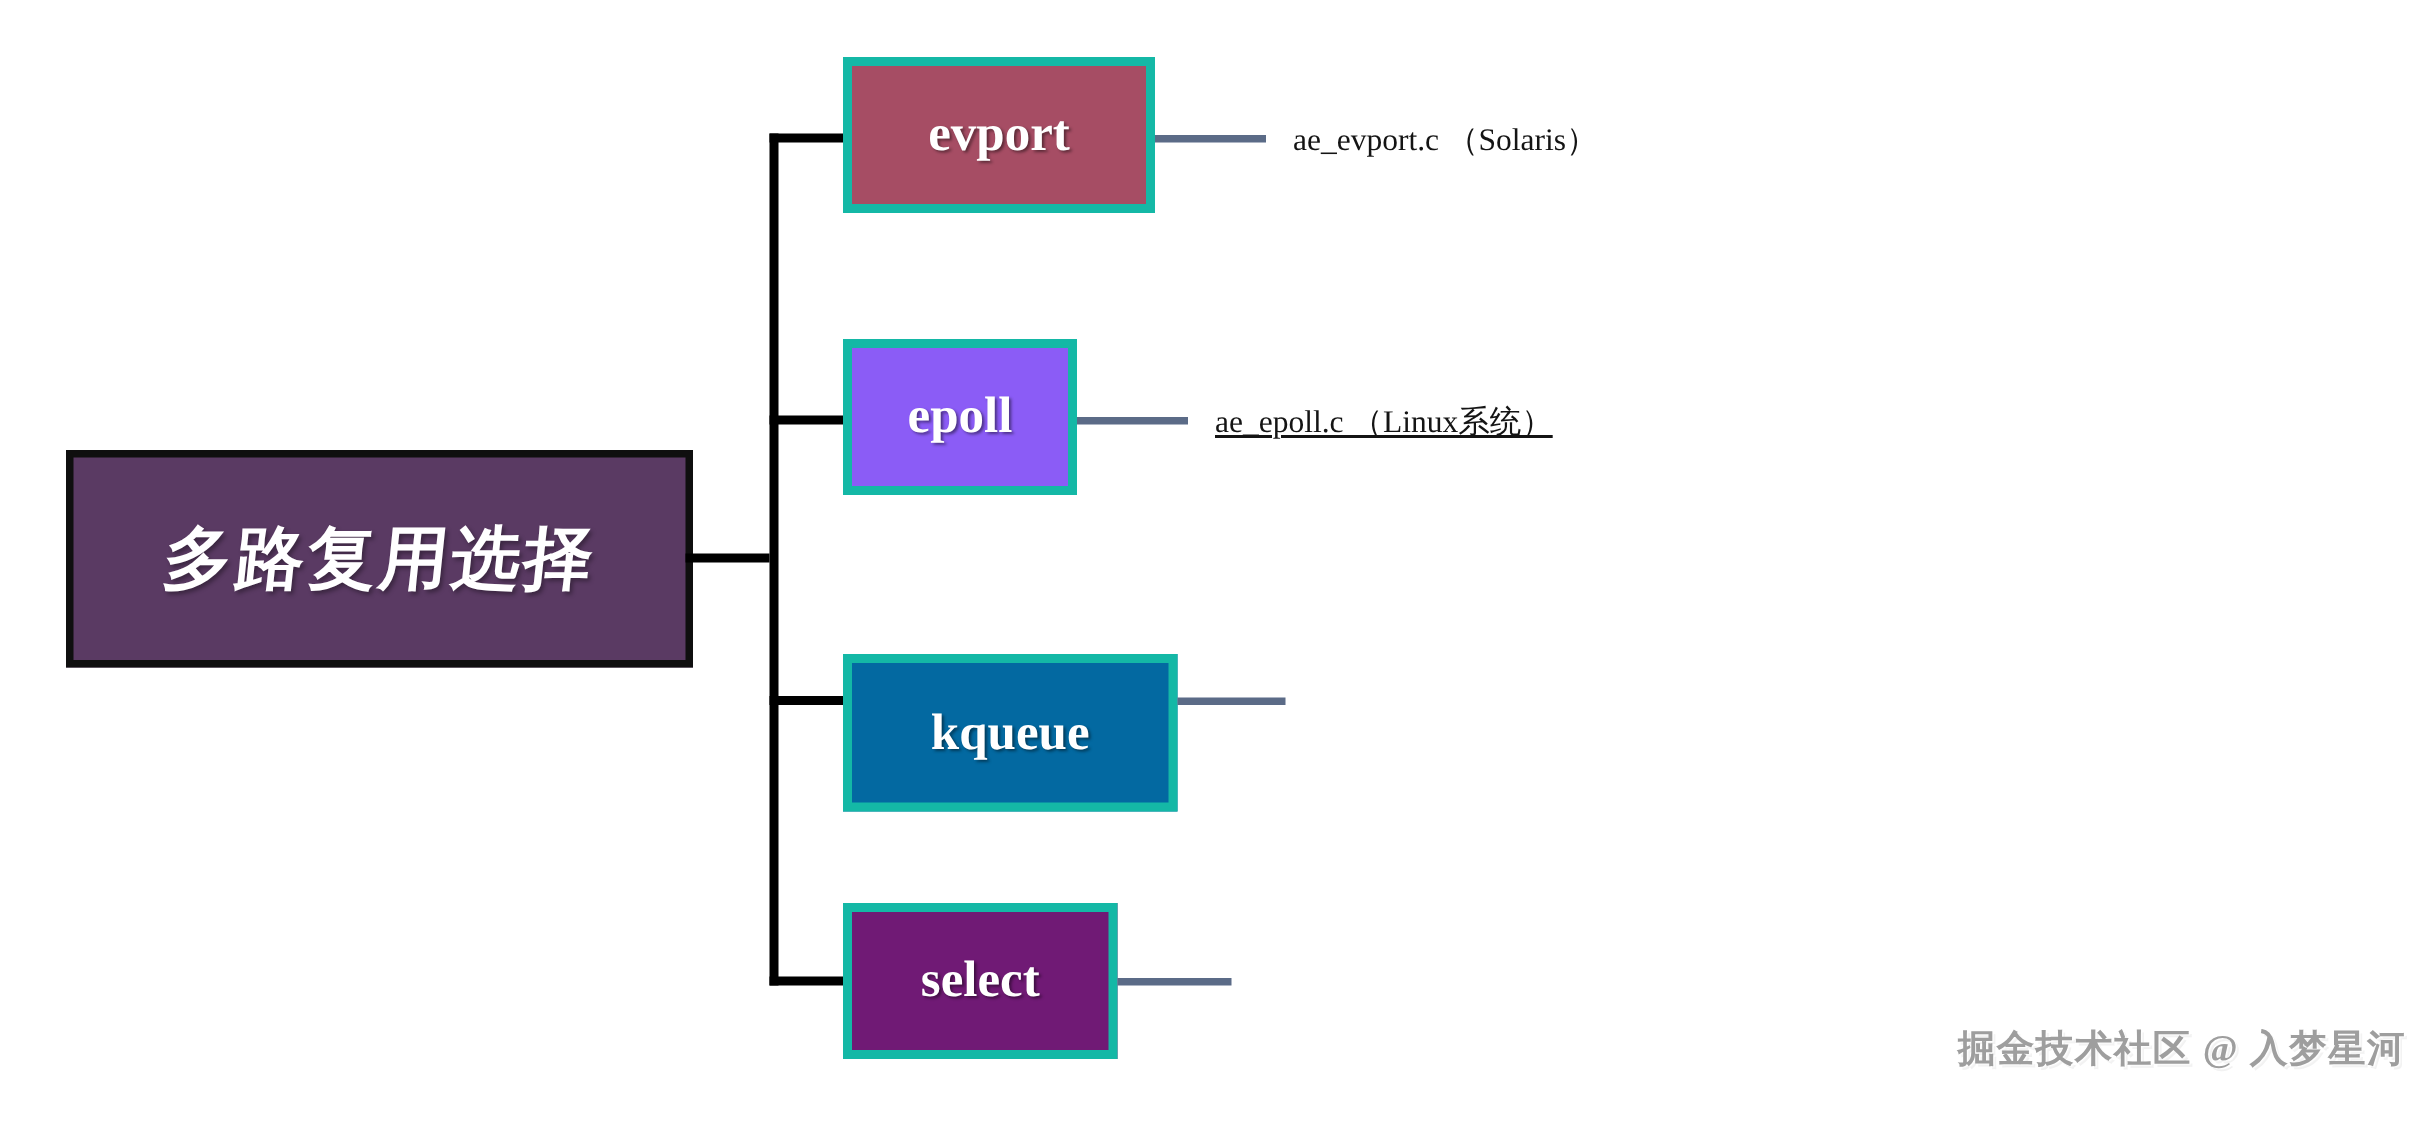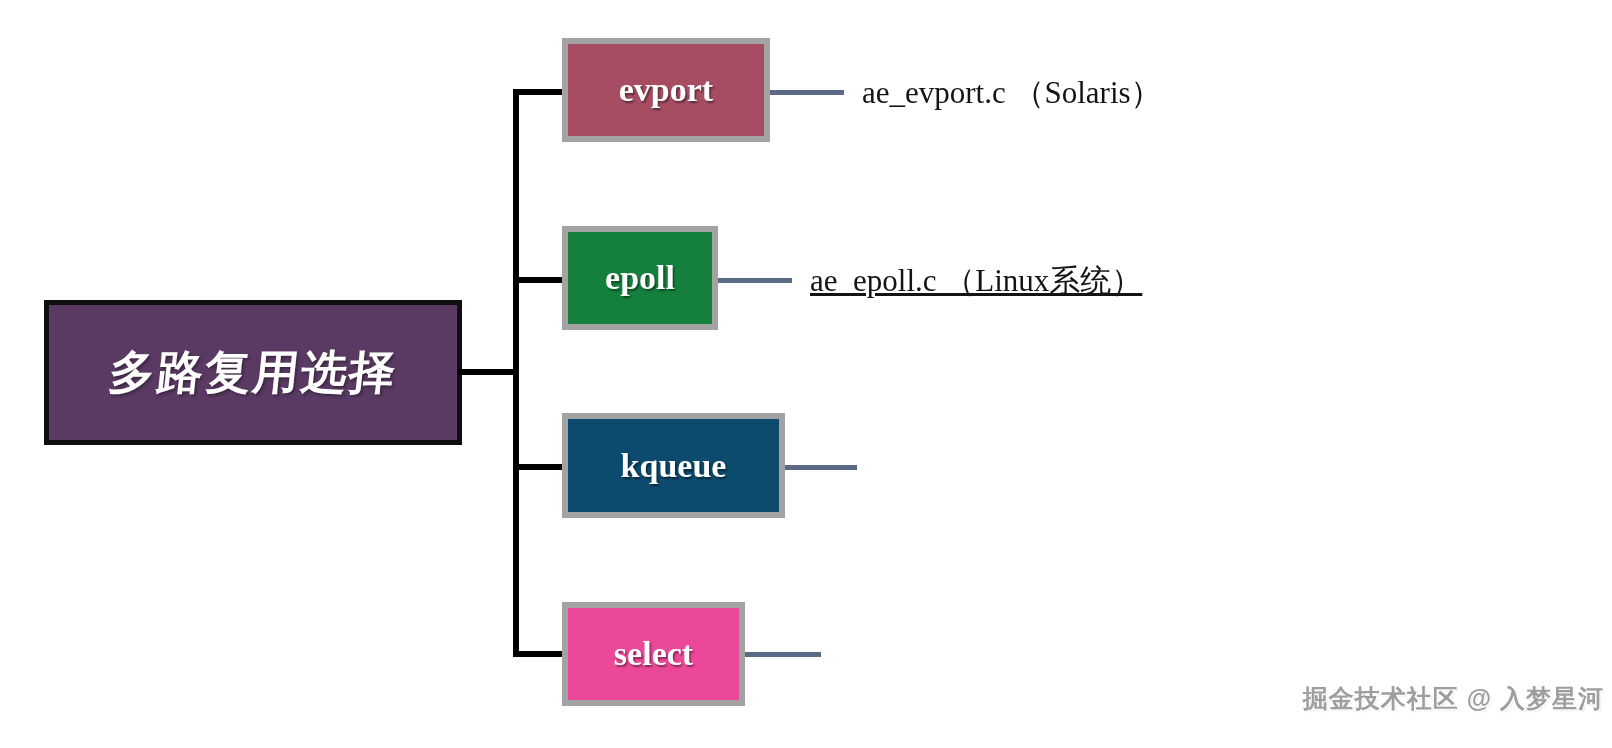--- a/index.html
+++ b/index.html
@@ -26,53 +26,53 @@
   .trunk      { left:513px; top:89px;  width:6px;  height:568px; }
   .root-link  { left:457px; top:369px; width:56px; height:6px; }
   .branch-link{ height:6px; width:55px; left:513px; }
   .bl-evport  { top:89px;  }
   .bl-epoll   { top:277px; }
   .bl-kqueue  { top:464px; }
   .bl-select  { top:651px; }
 
   
   .node {
-    position:absolute; border:6px solid #a3a3a3; box-sizing:border-box;
+    position:absolute; border:6px solid #14b8a6; box-sizing:border-box;
     display:flex; align-items:center; justify-content:center;
   }
   .node-label {
     color:#ffffff; font-weight:bold; font-size:34px;
     text-shadow:1.5px 1.5px 2px rgba(0,0,0,0.45); white-space:nowrap;
   }
   .node-evport { left:562px; top:38px;  width:208px; height:104px; }
   .node-epoll  { left:562px; top:226px; width:156px; height:104px; }
   .node-kqueue { left:562px; top:413px; width:223px; height:105px; }
   .node-select { left:562px; top:602px; width:183px; height:104px; }
 
   
   .gray-link { position:absolute; height:5px; background:#5b6b87; }
   .gl-evport { left:770px; top:90px;  width:74px; }
   .gl-epoll  { left:718px; top:278px; width:74px; }
   .gl-kqueue { left:785px; top:465px; width:72px; }
   .gl-select { left:745px; top:652px; width:76px; }
 
   
   .annotation {
-    position:absolute; font-size:31px; color:#141414;
+    position:absolute; font-size:21px; color:#141414;
     white-space:nowrap; transform:translateY(-50%);
   }
   .an-evport { left:862px; top:93px;  }
   .an-epoll  { left:810px; top:281px;text-decoration:underline; }
   .an-kqueue { left:877px; top:468px; }
   .an-select { left:843px; top:655px; }
 
   
   .watermark {
     position:absolute; right:8px; top:682px;
-    font-family:Liberation Sans, sans-serif;
+    font-family:Liberation Serif, serif;
     font-weight:bold; font-size:25px; letter-spacing:1px;
     color:#9e9e9e; text-shadow:1px 1px 1px #ffffff, 2px 2px 0 #f2f2f2;
     white-space:nowrap;
   }
 </style>
 </head>
 <body>
 
 <div class="canvas">
 
@@ -86,31 +86,31 @@
   <div class="connector branch-link bl-epoll"></div>
   <div class="connector branch-link bl-kqueue"></div>
   <div class="connector branch-link bl-select"></div>
 
   <div class="node node-evport" style="background-color: rgb(166, 77, 100);">
     <span class="node-label">evport</span>
   </div>
   <div class="gray-link gl-evport"></div>
   <div class="annotation an-evport">ae_evport.c （Solaris）</div>
 
-  <div class="node node-epoll" style="background-color: #15803d;">
+  <div class="node node-epoll" style="background-color: #8b5cf6;">
     <span class="node-label">epoll</span>
   </div>
   <div class="gray-link gl-epoll"></div>
   <div class="annotation an-epoll">ae_epoll.c （Linux系统）</div>
 
-  <div class="node node-kqueue" style="background-color: #0c4a6e;">
+  <div class="node node-kqueue" style="background-color: #0369a1; margin-top: 23px;">
     <span class="node-label">kqueue</span>
   </div>
   <div class="gray-link gl-kqueue"></div>
 
-  <div class="node node-select" style="background-color: #ec4899;">
+  <div class="node node-select" style="background-color: #701a75;">
     <span class="node-label">select</span>
   </div>
   <div class="gray-link gl-select"></div>
 
   <div class="watermark">掘金技术社区 @ 入梦星河</div>
 
 </div>
 
 </body></html>

